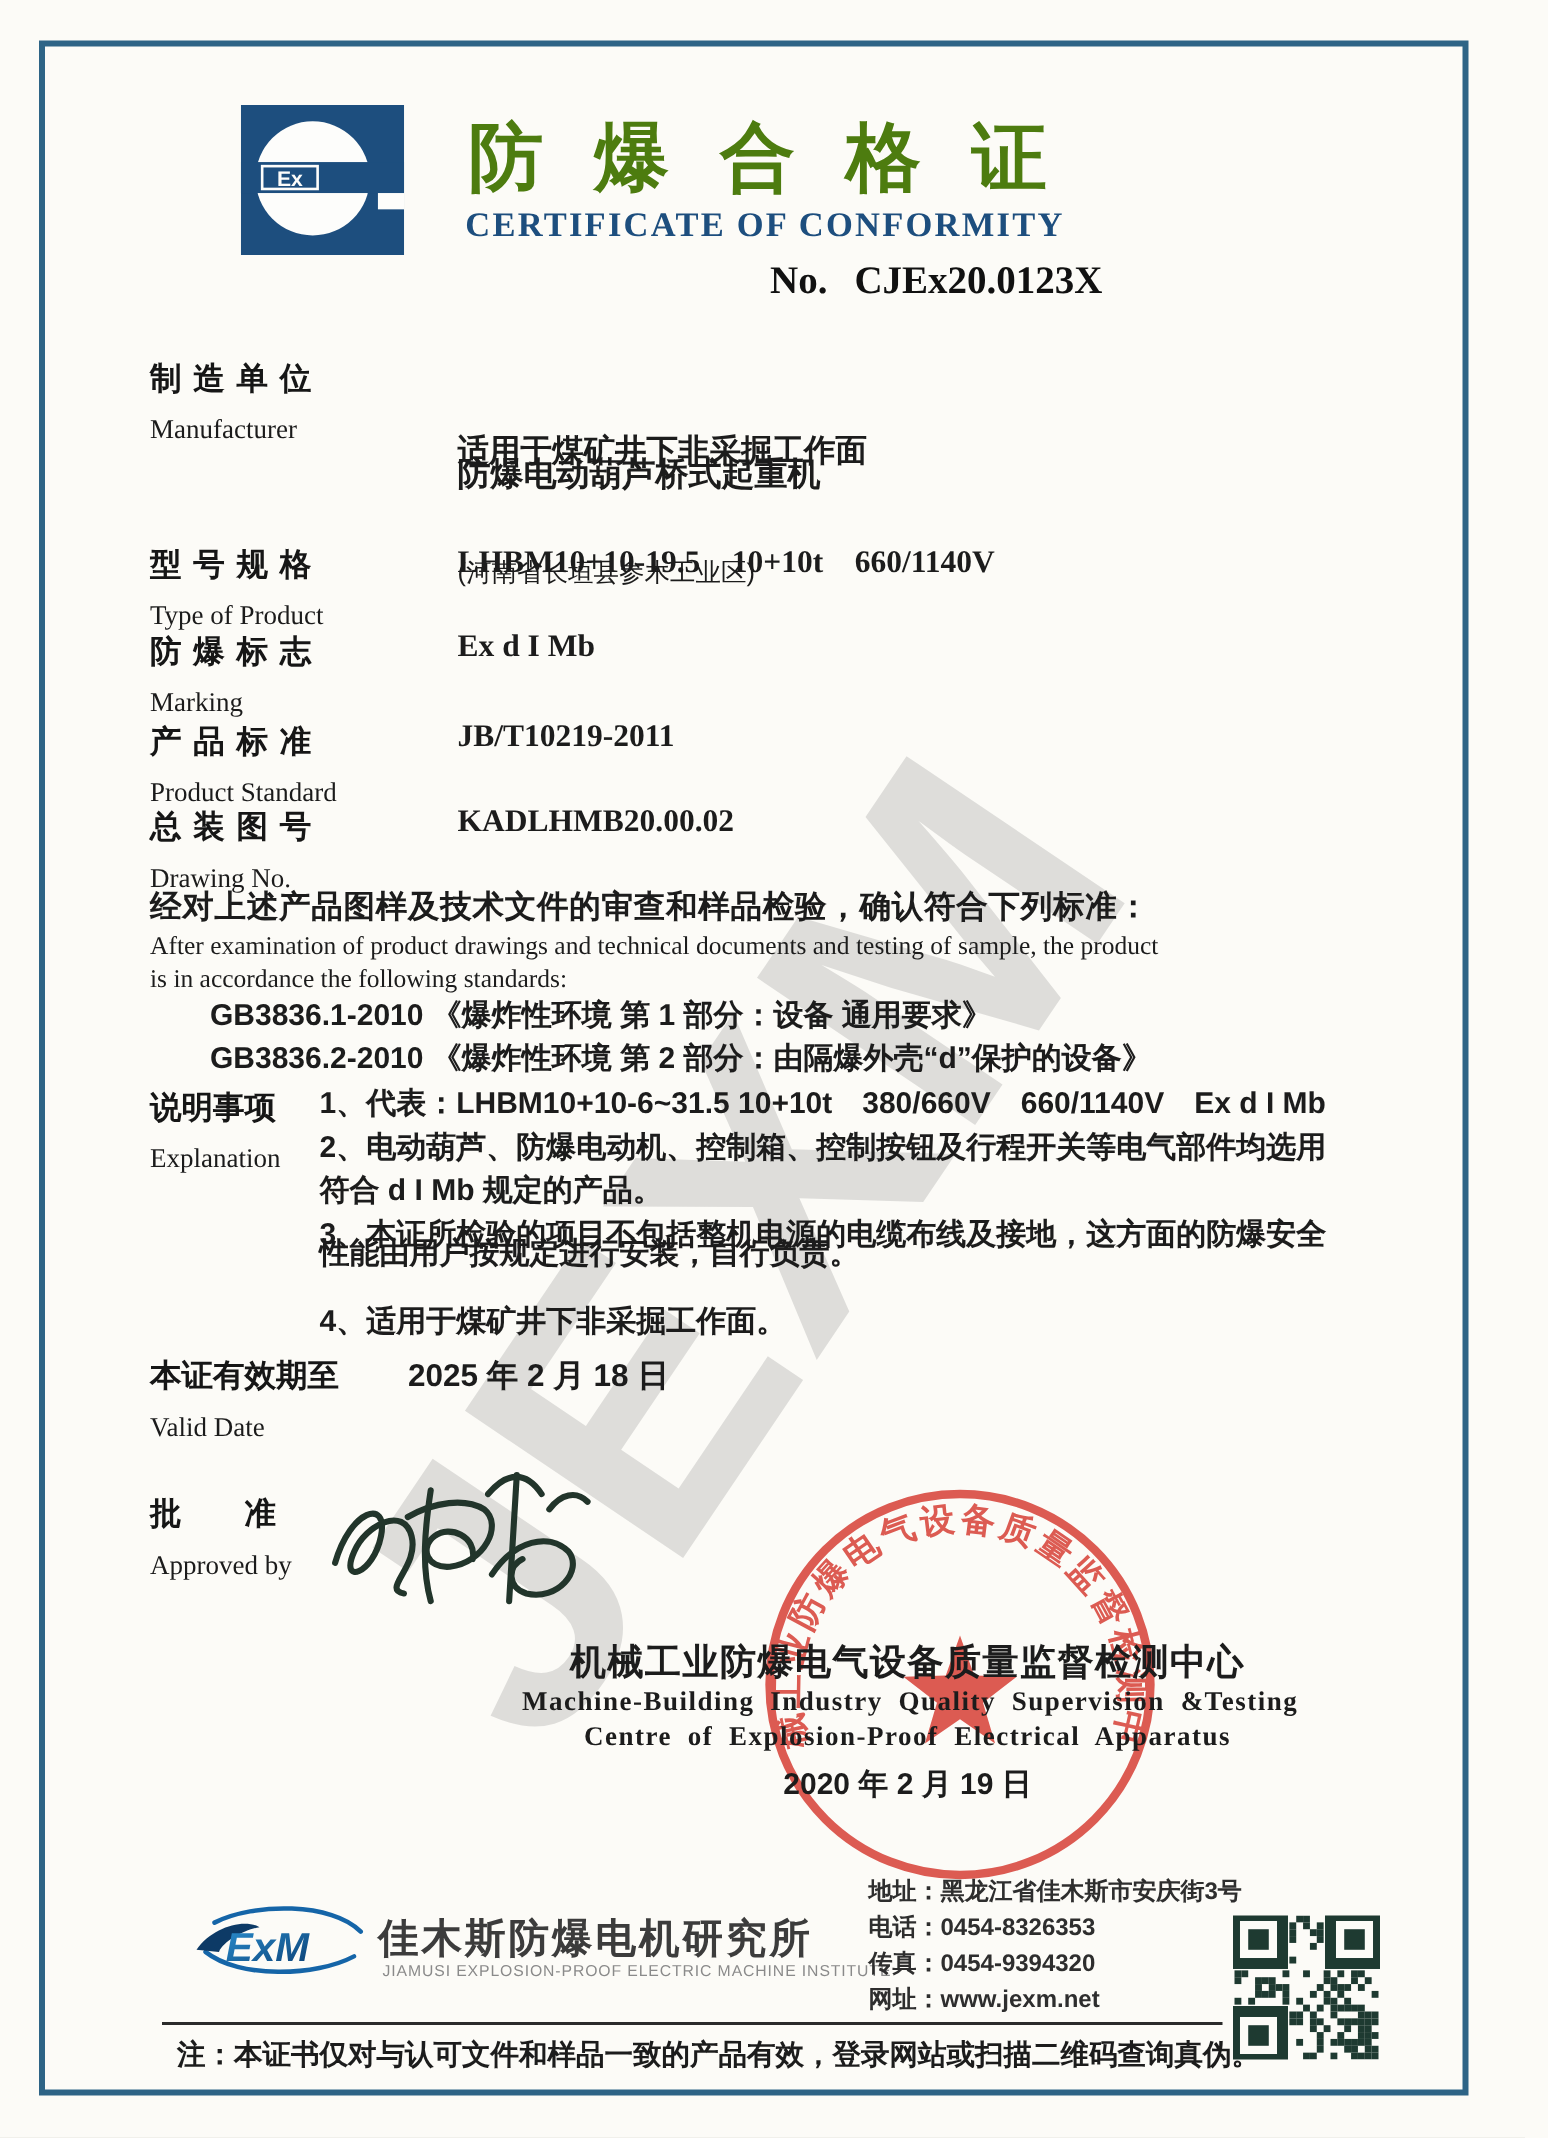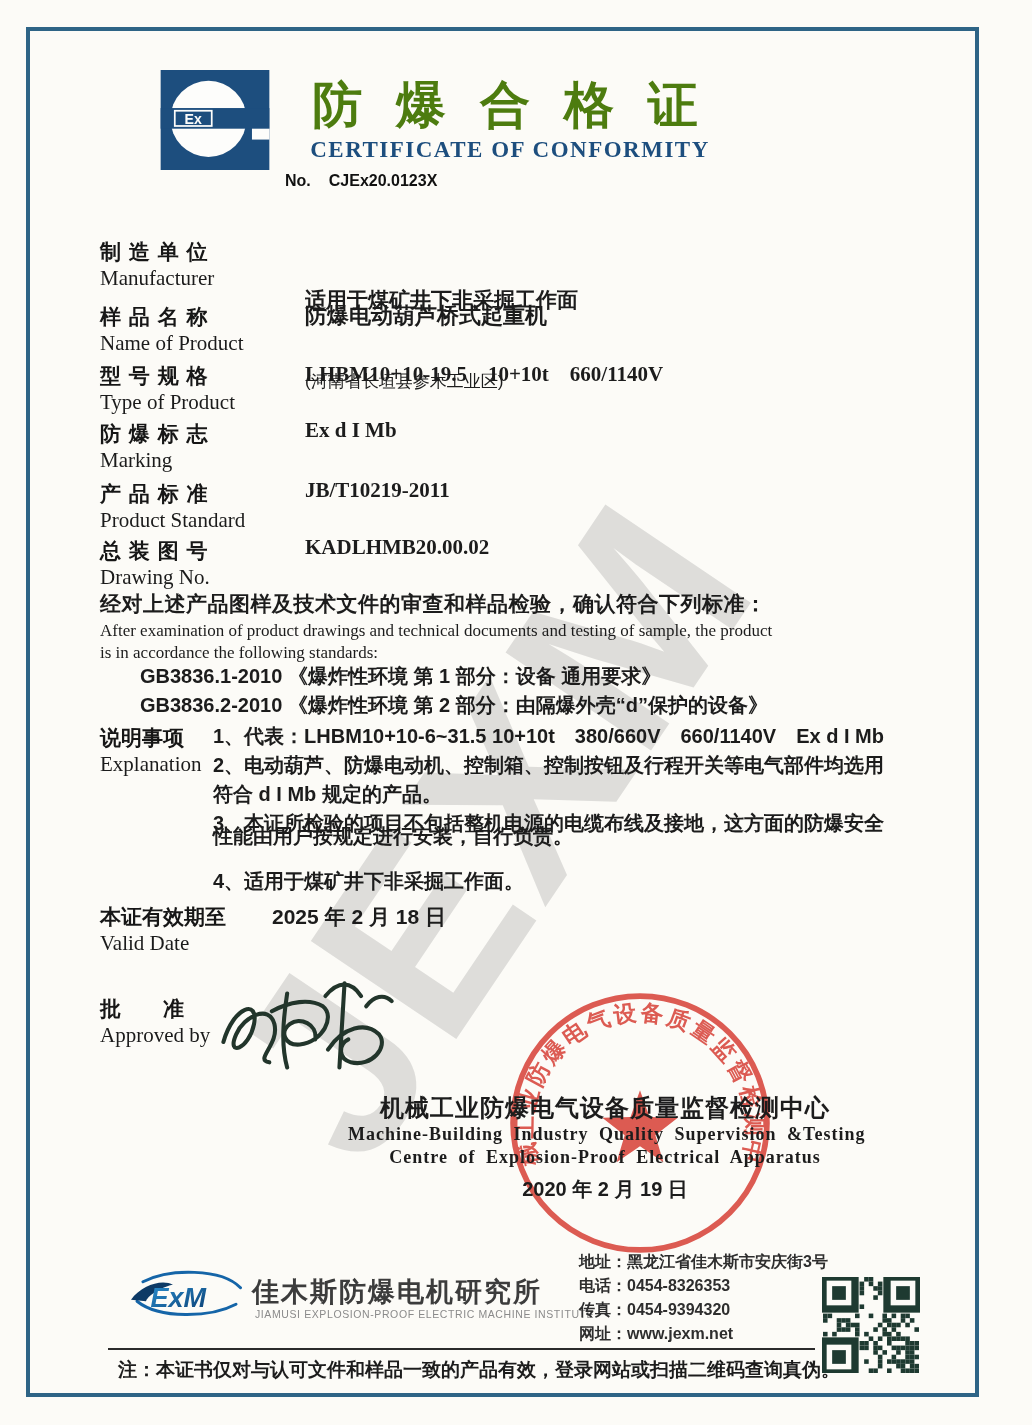--- a/index.html
+++ b/index.html
@@ -12,26 +12,26 @@
   
   .watermark{position:absolute;left:40px;top:380px;width:900px;height:900px;
              display:flex;align-items:center;justify-content:center;
              transform:rotate(-56deg);z-index:2;pointer-events:none;
              font-size:255px;font-weight:bold;color:#8f8f8f;opacity:.27;letter-spacing:4px;}
   
   .title-cn{left:295px;top:72px;width:430px;text-align:center;font-size:50px;font-weight:bold;
             color:#4d7c0f;letter-spacing:10px;white-space:nowrap;}
   .title-en{left:285px;top:137px;width:450px;text-align:center;font-size:23px;font-weight:bold;
             color:#1d4e7e;font-family:"Liberation Serif",serif;letter-spacing:1.5px;white-space:nowrap;}
-  .cert-no{left:285px;top:172px;width:450px;text-align:left;font-size:16px;font-weight:bold;
-           font-family:Liberation Sans, sans-serif;color:#111;}
+  .cert-no{left:285px;top:172px;width:450px;text-align:right;font-size:26px;font-weight:bold;
+           font-family:Liberation Serif, serif;color:#111;}
   .cert-no .num{margin-left:18px;}
   
   .cn-label{font-size:21px;font-weight:bold;letter-spacing:1px;color:#161616;white-space:pre;}
-  .en-label{font-size:21px;font-family:"Liberation Serif",serif;color:#1b1b1b;margin-top:0;}
+  .en-label{font-size:18px;font-family:"Liberation Serif",serif;color:#1b1b1b;margin-top:10px;}
   .lbl{left:100px;width:200px;}
   .val{left:305px;width:640px;font-size:21px;white-space:pre-wrap;}
   .v-cn{font-weight:bold;}
   .v-serif{font-family:"Liberation Serif",serif;font-weight:bold;}
   .v-sub{font-size:17px;font-weight:normal;margin-top:8px;}
   
   .stmt-cn{left:100px;top:590px;width:760px;font-size:21px;font-weight:bold;letter-spacing:.5px;}
   .stmt-en{left:100px;top:620px;width:760px;font-size:17px;font-family:"Liberation Serif",serif;line-height:22px;}
   .std{left:140px;width:760px;font-size:20px;font-weight:600;white-space:pre;}
   
@@ -78,24 +78,20 @@
 
   <div class="abs z3 lbl" style="top:238px;">
     <div class="cn-label">制 造 单 位</div>
     <div class="en-label">Manufacturer</div>
   </div>
   <div class="abs z3 val v-cn" style="top:238px;">
     <div>适用于煤矿井下非采掘工作面</div>
     <div class="v-sub">(河南省长垣县参木工业区)</div>
   </div>
 
-  <div class="abs z3 lbl" style="top:303px;">
-    <div class="cn-label">样 品 名 称</div>
-    <div class="en-label">Name of Product</div>
-  </div>
   <div class="abs z3 val v-cn" style="top:301px;font-size:22px;">防爆电动葫芦桥式起重机</div>
 
   <div class="abs z3 lbl" style="top:362px;">
     <div class="cn-label">型 号 规 格</div>
     <div class="en-label">Type of Product</div>
   </div>
   <div class="abs z3 val v-serif" style="top:360px;">LHBM10+10-19.5　10+10t　660/1140V</div>
 
   <div class="abs z3 lbl" style="top:420px;">
     <div class="cn-label">防 爆 标 志</div>

